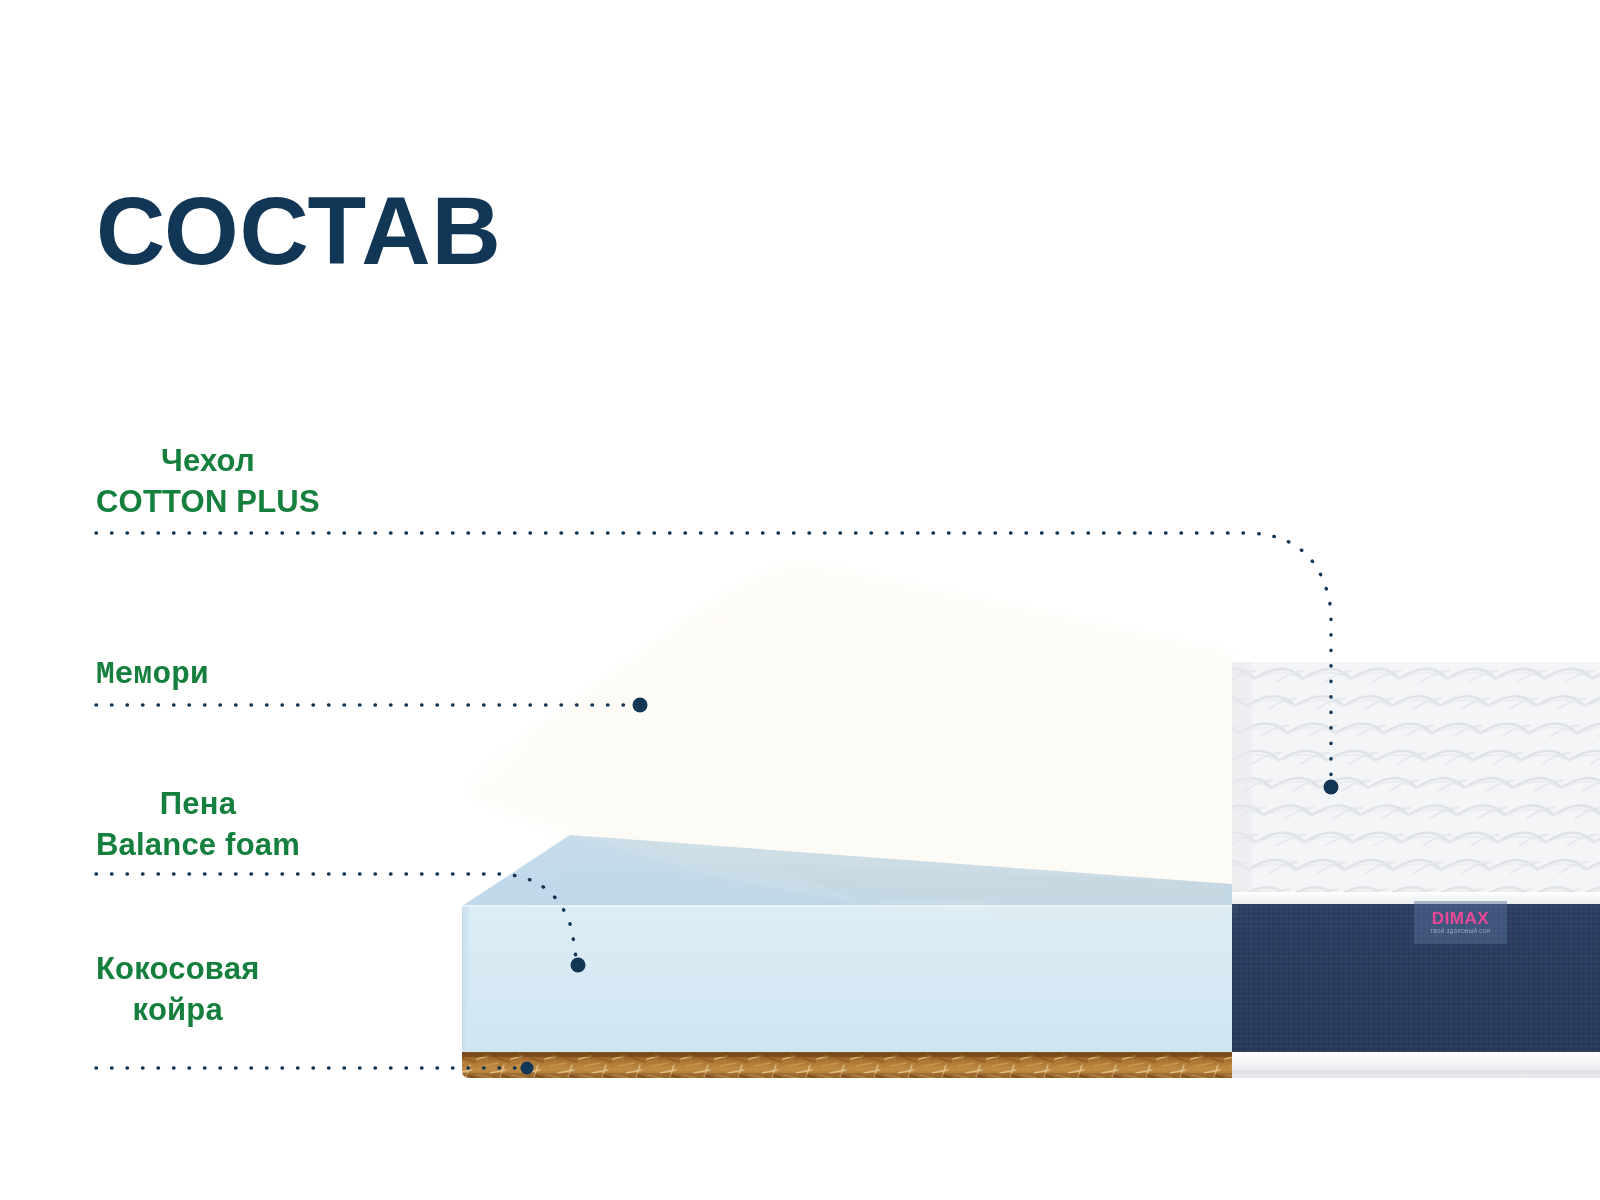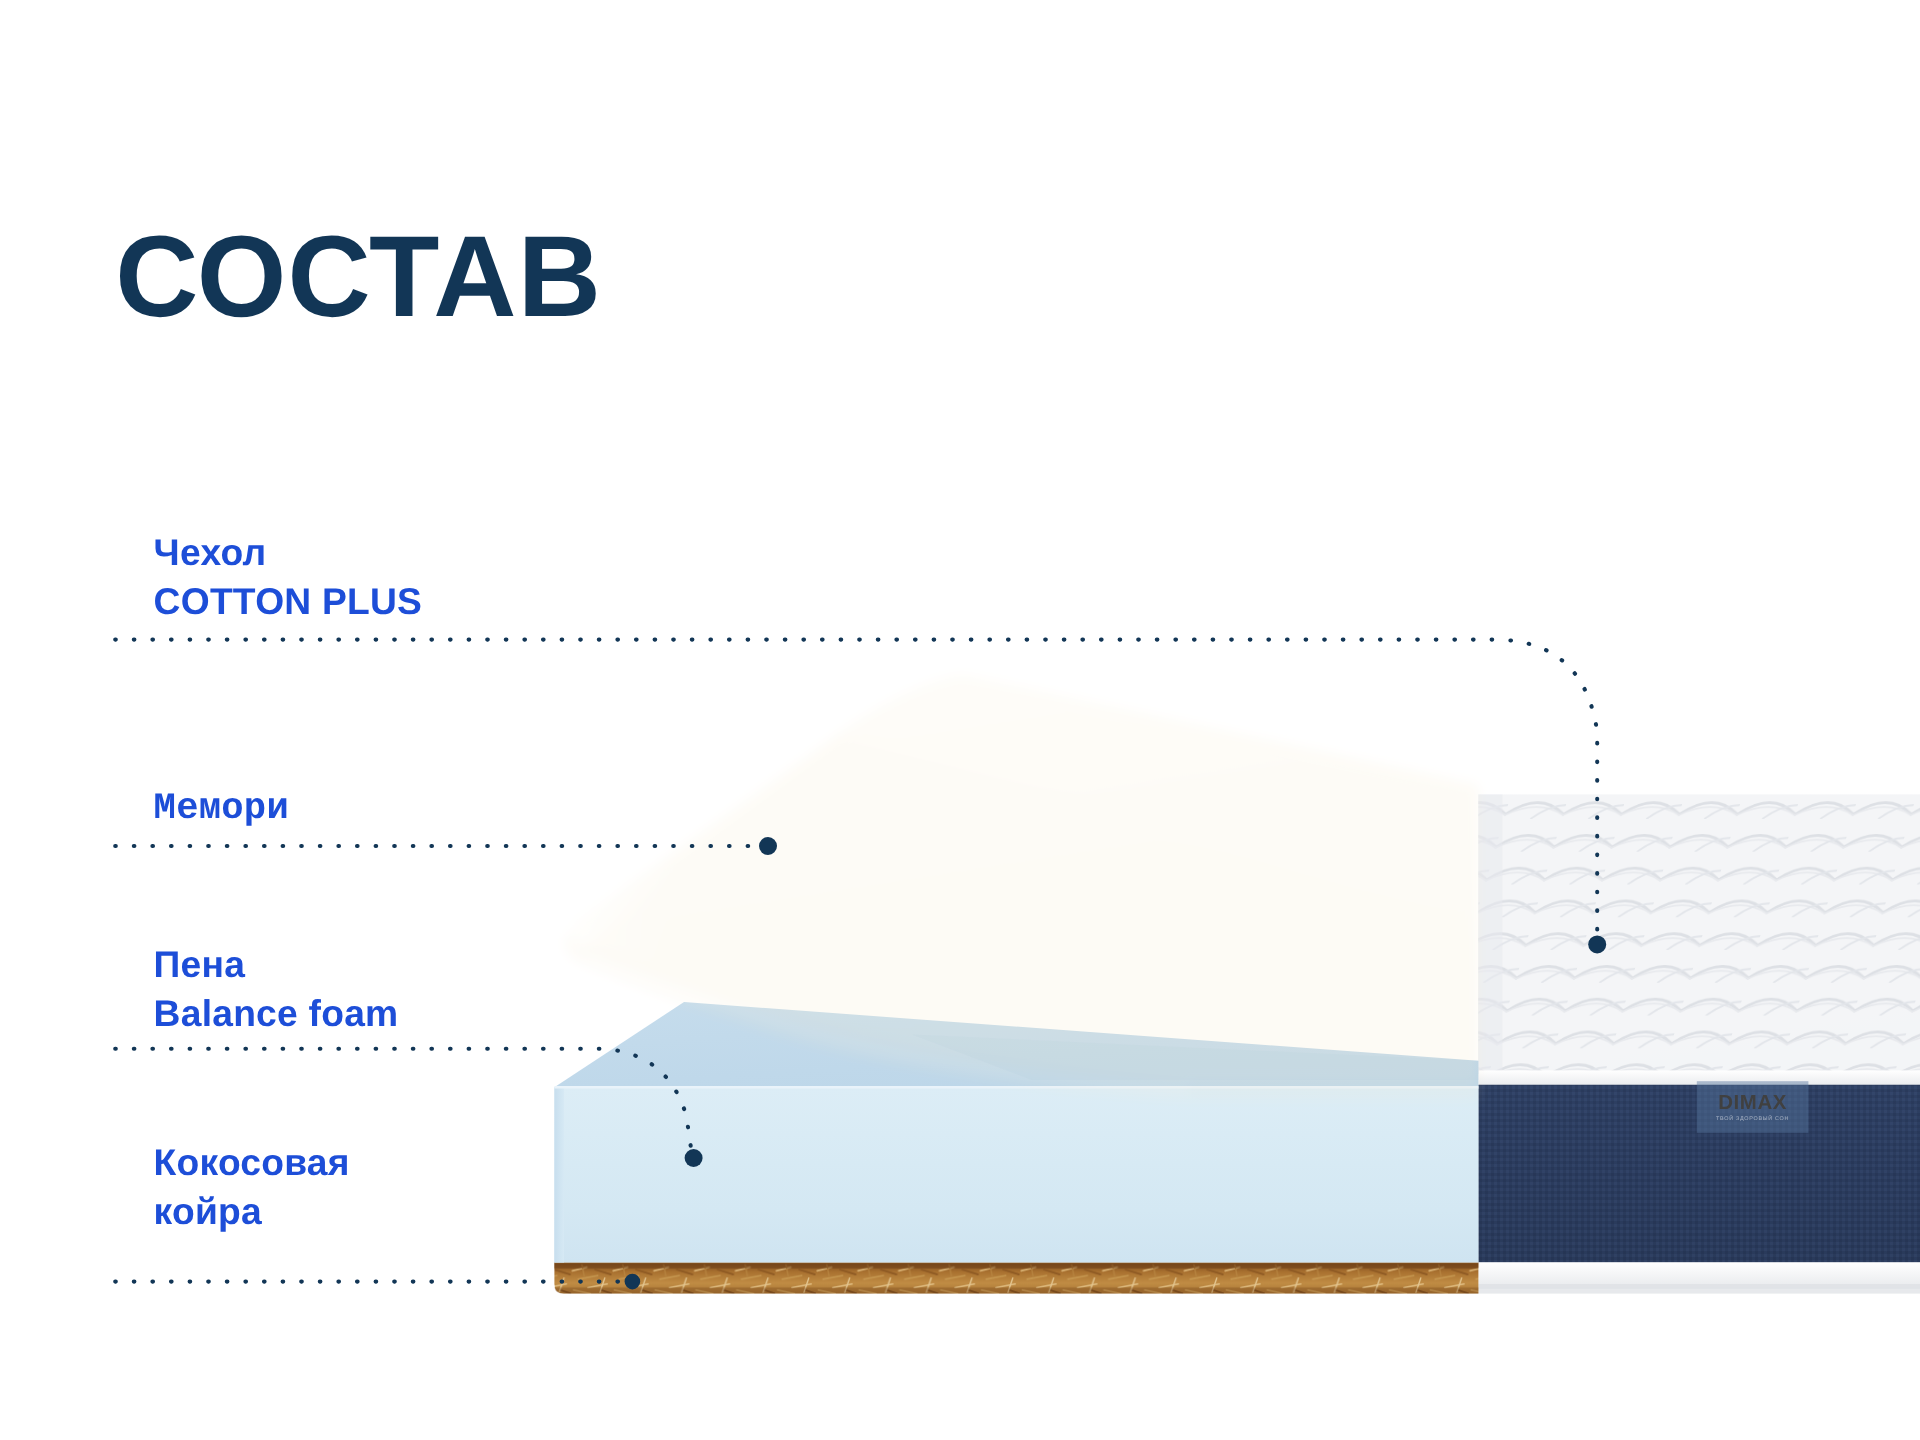--- a/index.html
+++ b/index.html
@@ -14,45 +14,45 @@
     overflow: hidden;
     font-family: "Liberation Sans", sans-serif;
     position: relative;
   }
   #stage {
     position: absolute;
     left: 0; top: 0;
     width: 1340px;
     height: 1200px;
     background: #ffffff;
+    text-align: center;
   }
 
   
   .page-title {
     position: absolute;
     left: 96px;
     top: 183px;
     font-size: 96px;
     font-weight: 700;
     letter-spacing: 1px;
     color: #123656;
     line-height: 1;
     white-space: nowrap;
   }
 
   
   .leader-label {
     position: absolute;
-    color: #1d4ed8;
+    color: #15803d;
     font-size: 31px;
     font-weight: 700;
     line-height: 1.32;
     white-space: nowrap;
     letter-spacing: 0.2px;
-    margin-left: 32px;
   }
   .leader-label .l2 { display: block; font-weight: 700; }
 
   
   #art {
     position: absolute;
     left: 0; top: 0;
     width: 1600px;
     height: 1200px;
   }
@@ -65,21 +65,21 @@
     width: 93px;
     height: 43px;
     background: rgba(86,118,158,0.45);
     display: flex;
     flex-direction: column;
     align-items: center;
     justify-content: center;
     overflow: hidden;
   }
   .dimax-tag .brand {
-    color: #404040;
+    color: #ec4899;
     font-size: 17px;
     font-weight: 700;
     letter-spacing: 0.5px;
     line-height: 1;
   }
   .dimax-tag .sub {
     color: rgba(255,255,255,0.52);
     font-size: 4.5px;
     letter-spacing: 0.6px;
     line-height: 1;

